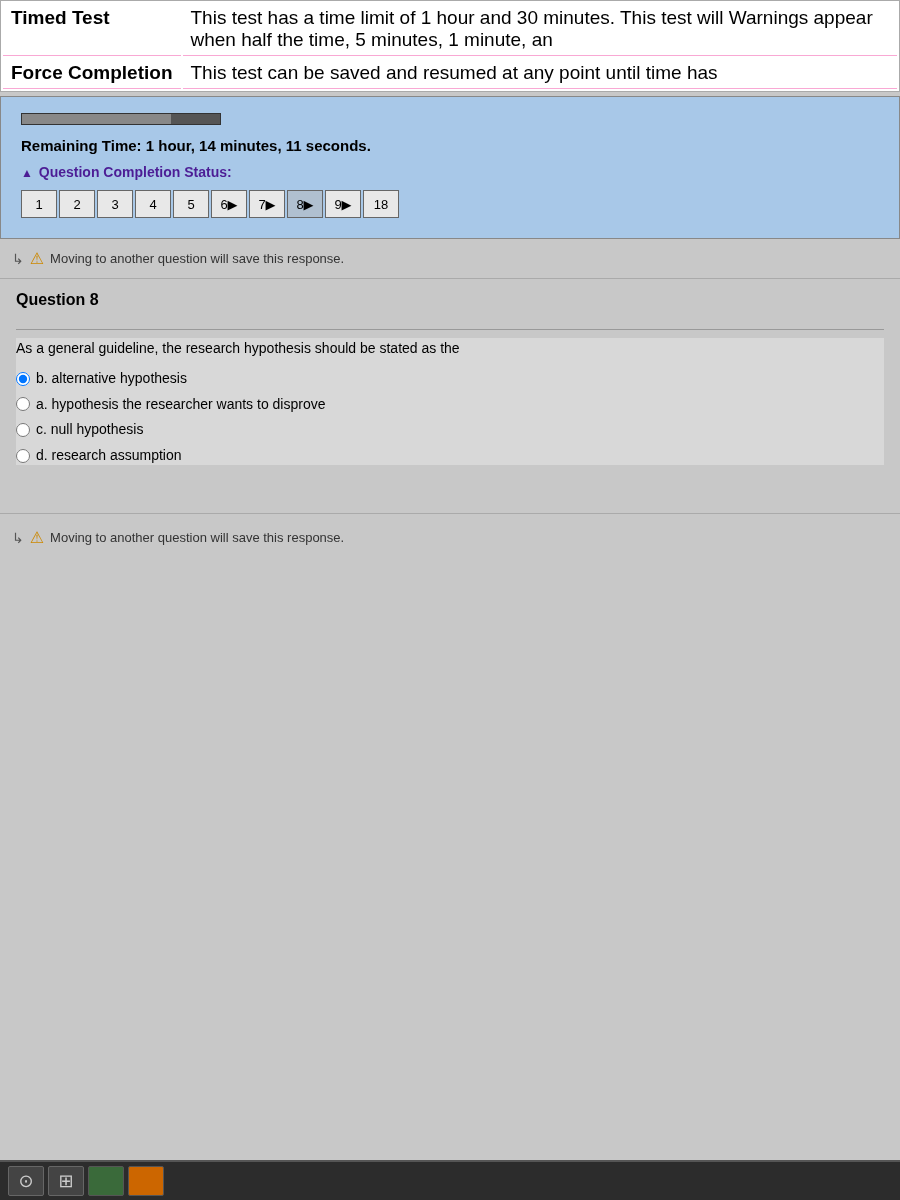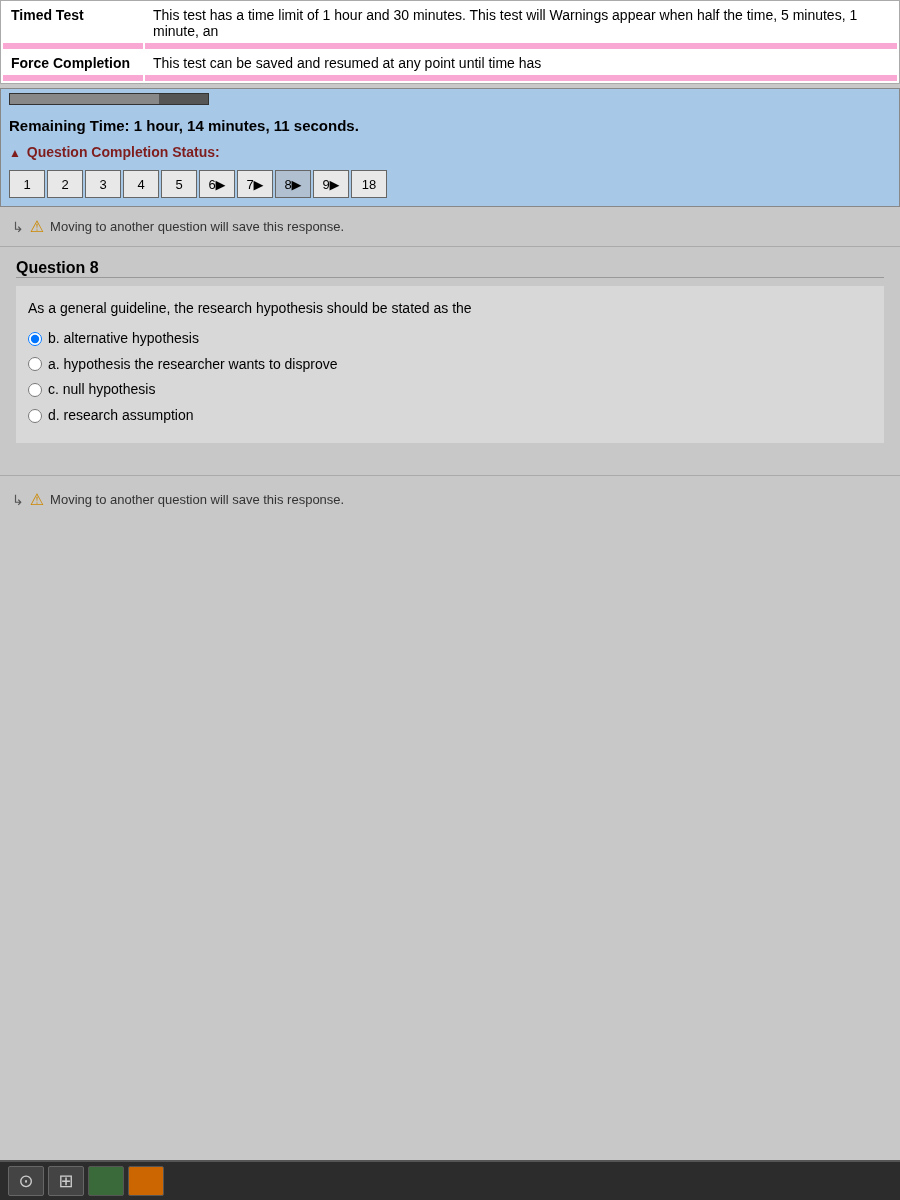--- a/index.html
+++ b/index.html
@@ -14,33 +14,33 @@
     }
 
     .top-info-table {
       background: #ffffff;
       border: 1px solid #aaa;
       width: 100%;
     }
     .top-info-table td {
       padding: 4px 8px;
       vertical-align: top;
-      border-bottom: 6px solid #f9a8d4;
-      font-size: 14px;
+      border-bottom: 1px solid #f9a8d4;
+      font-size: 19px;
     }
     .top-info-table td:first-child {
       font-weight: bold;
       white-space: nowrap;
       width: 140px;
     }
 
     .timer-bar {
       background: #a8c8e8;
       border: 1px solid #888;
-      padding: 0;
+      padding: 12px;
       margin-top: 4px;
     }
 
     .timer-progress-area {
       padding: 4px 8px 2px 8px;
     }
 
     .progress-bar-container {
       width: 200px;
       height: 12px;
@@ -59,21 +59,21 @@
       font-weight: bold;
       font-size: 15px;
       padding: 6px 8px 6px 8px;
       color: #000;
     }
 
     .completion-status-header {
       font-weight: bold;
       font-size: 14px;
       padding: 4px 8px 6px 8px;
-      color: #7f1d1d;
+      color: #4c1d95;
     }
 
     .completion-status-header .arrow {
       font-size: 12px;
       margin-right: 2px;
     }
 
     .question-buttons-row {
       display: flex;
       flex-wrap: wrap;
@@ -121,27 +121,27 @@
     .question-section {
       padding: 8px 16px 16px 16px;
       background: transparent;
     }
 
     .question-title {
       font-size: 16px;
       font-weight: bold;
       margin-bottom: 8px;
       border-bottom: 1px solid #999;
-      padding-bottom: 0;
+      padding-bottom: 20px;
     }
 
     .question-body {
       background: rgba(255,255,255,0.3);
-      padding: 12px;
-      margin-bottom: 12px;
+      padding: 0;
+      margin-bottom: 28px;
     }
 
     .question-text {
       font-size: 14px;
       margin-bottom: 10px;
       line-height: 1.5;
     }
 
     .answer-option {
       display: flex;

